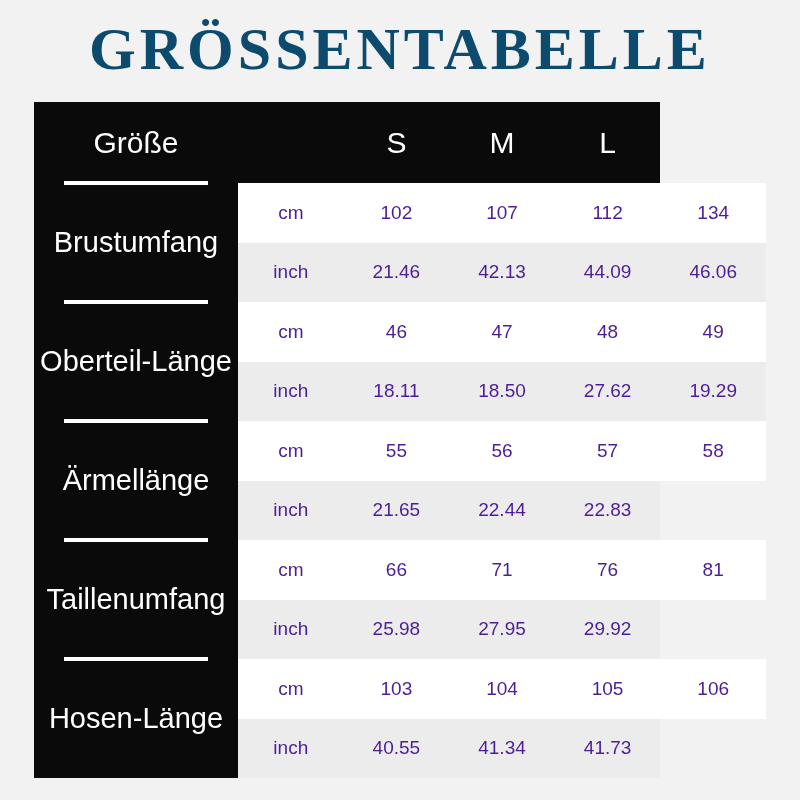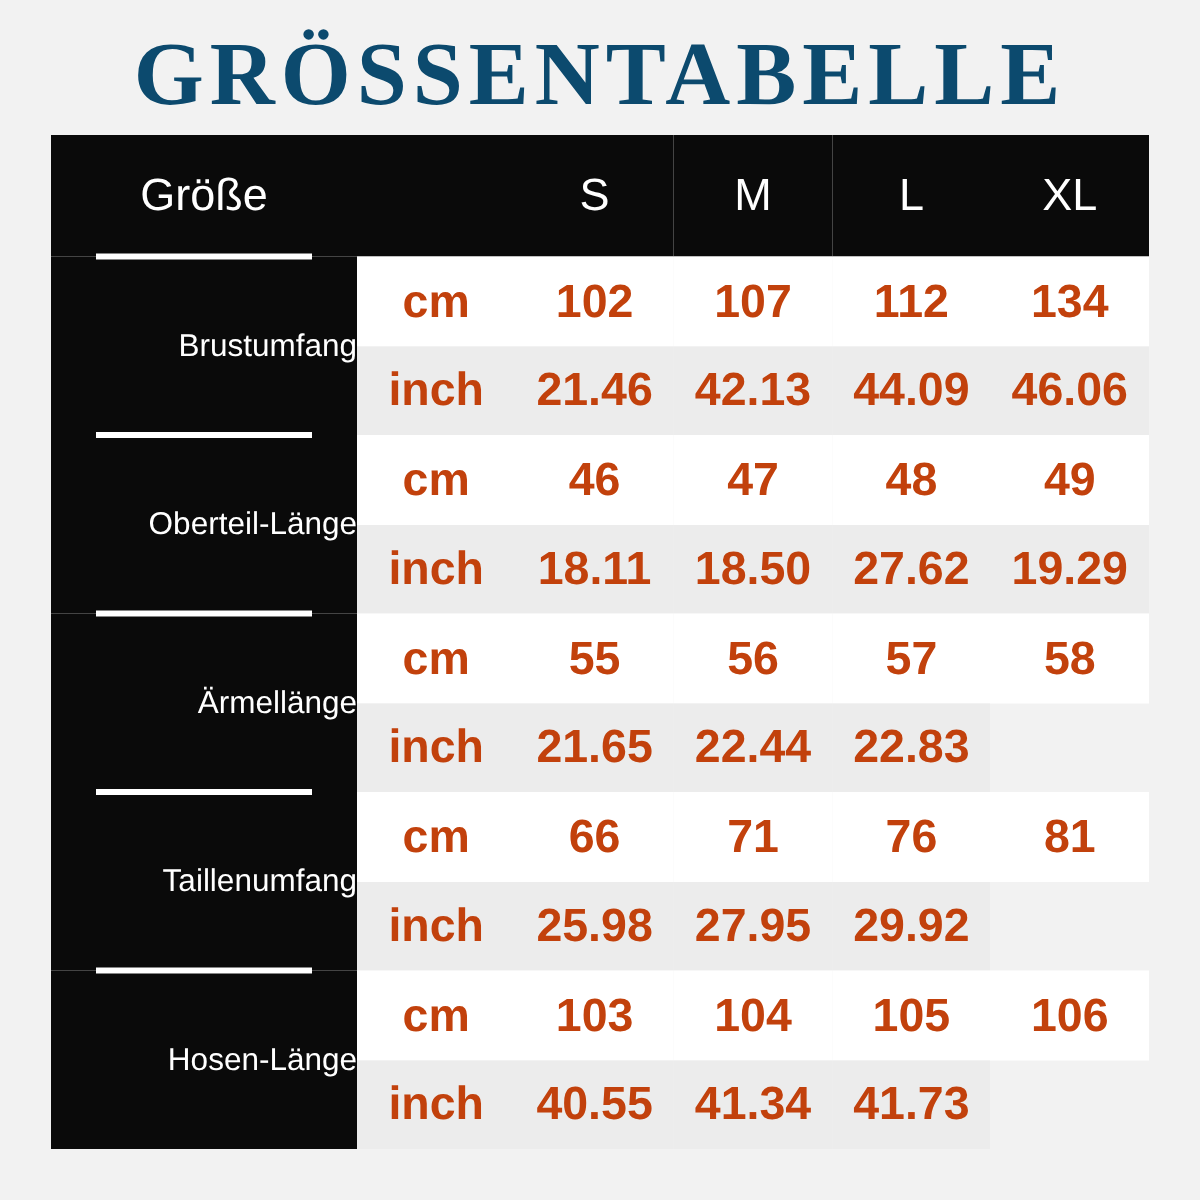--- a/index.html
+++ b/index.html
@@ -16,79 +16,77 @@
     text-align: center;
     font-family: "Liberation Serif", "DejaVu Serif", serif;
     font-weight: bold;
     font-size: 60px;
     letter-spacing: 4px;
     color: #0c4a6e;
     white-space: nowrap;
   }
   .size-table {
     width: 732px;
-    margin: 0 auto;
+    margin: 12px auto;
     display: grid;
     grid-template-columns: 204px repeat(5, 1fr);
     grid-template-rows: 81px repeat(10, 59.5px);
   }
   .hdr {
     background: #0a0a0a;
     color: #ffffff;
     display: flex;
     align-items: center;
     justify-content: center;
     font-size: 30px;
   }
   .label-cell {
     grid-column: 1;
     grid-row: span 2;
     background: #0a0a0a;
     color: #ffffff;
     display: flex;
     align-items: center;
-    justify-content: flex-end;
-    font-size: 21px;
+    justify-content: center;
+    font-size: 29px;
     position: relative;
     text-align: center;
   }
   .divider {
     position: absolute;
     top: -2px;
     left: 50%;
     transform: translateX(-50%);
     width: 144px;
     height: 4px;
     background: #ffffff;
     z-index: 2;
   }
   .cell {
     display: flex;
     align-items: center;
     justify-content: center;
-    font-size: 31px;
-    color: #c2410c;
-    font-weight: bold;
+    font-size: 19px;
+    color: #4c1d95;
   }
   .cm-row   { background: #ffffff; }
   .inch-row { background: #ececec; }
 </style>
 </head>
 <body>
 
 <h1 class="page-title">GRÖSSENTABELLE</h1>
 
 <div class="size-table">
 
   <div class="hdr">Größe</div>
   <div class="hdr"></div>
   <div class="hdr">S</div>
   <div class="hdr">M</div>
   <div class="hdr">L</div>
-  <div class="hdr">XL</div>
 
   <div class="label-cell">
     <span class="divider"></span>
     <span>Brustumfang</span>
   </div>
   <div class="cell cm-row">cm</div>
   <div class="cell cm-row">102</div>
   <div class="cell cm-row">107</div>
   <div class="cell cm-row">112</div>
   <div class="cell cm-row">134</div>

